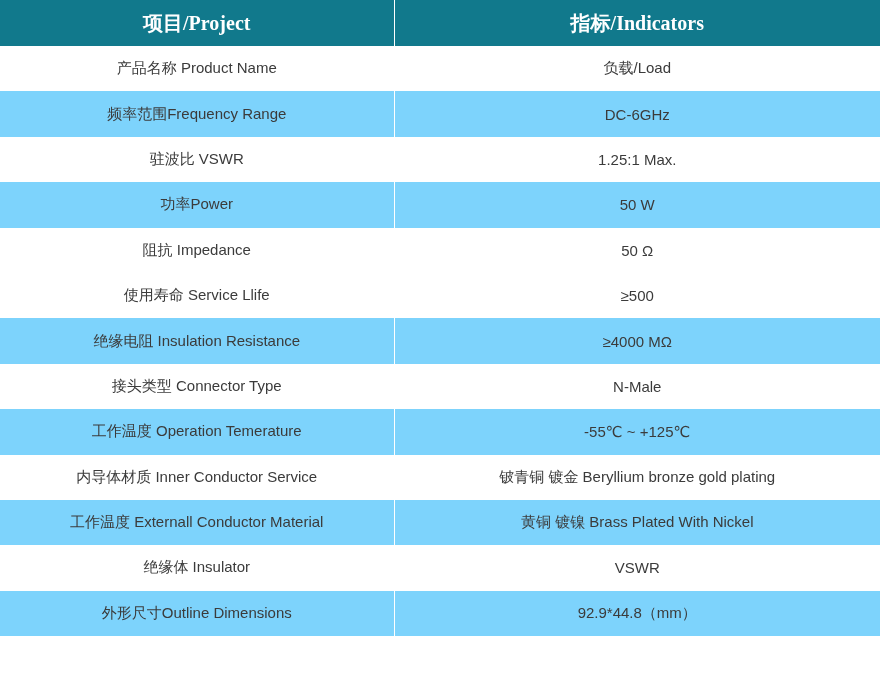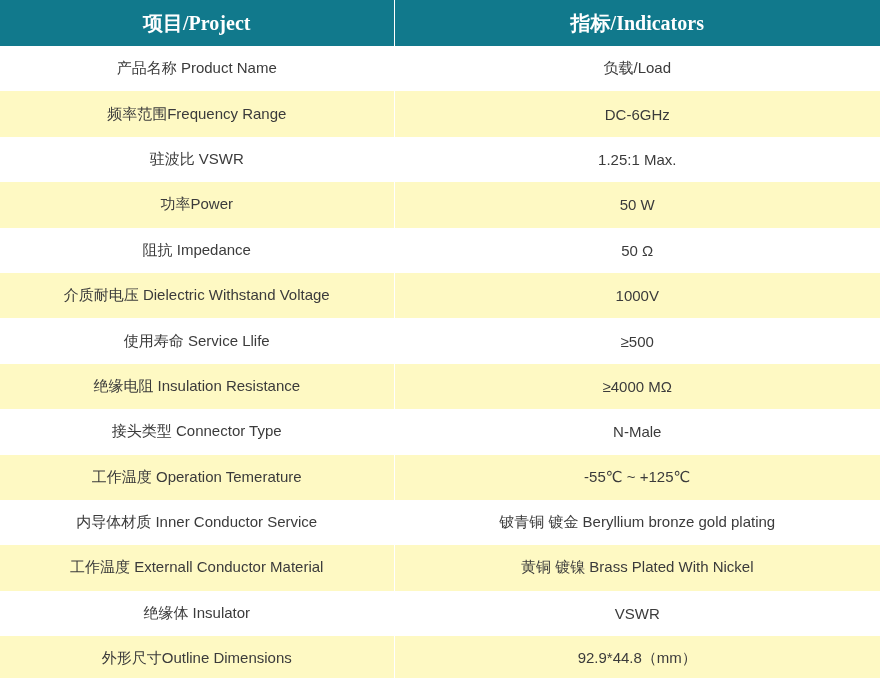--- a/index.html
+++ b/index.html
@@ -48,21 +48,21 @@
     border: none;
     margin-left: 28px;
   }
   tbody td.cell-project {
     border-right: 1px solid #ffffff;
   }
   tbody tr.row-light td {
     background: #ffffff;
   }
   tbody tr.row-dark td {
-    background: #fef9c3;
+    background: #7dd3fc;
   }
 </style>
 </head>
 <body>
 
 <table class="spec-table">
   <colgroup>
     <col class="col-project">
     <col class="col-indicator">
   </colgroup>
@@ -86,24 +86,20 @@
         <td class="cell-indicator">1.25:1 Max.</td>
       </tr>
       <tr class="row-dark">
         <td class="cell-project">功率Power</td>
         <td class="cell-indicator">50 W</td>
       </tr>
       <tr class="row-light">
         <td class="cell-project">阻抗 Impedance</td>
         <td class="cell-indicator">50 Ω</td>
       </tr>
-      <tr class="row-dark">
-        <td class="cell-project">介质耐电压 Dielectric Withstand Voltage</td>
-        <td class="cell-indicator">1000V</td>
-      </tr>
       <tr class="row-light">
         <td class="cell-project">使用寿命 Service Llife</td>
         <td class="cell-indicator">≥500</td>
       </tr>
       <tr class="row-dark">
         <td class="cell-project">绝缘电阻 Insulation Resistance</td>
         <td class="cell-indicator">≥4000 MΩ</td>
       </tr>
       <tr class="row-light">
         <td class="cell-project">接头类型 Connector Type</td>

